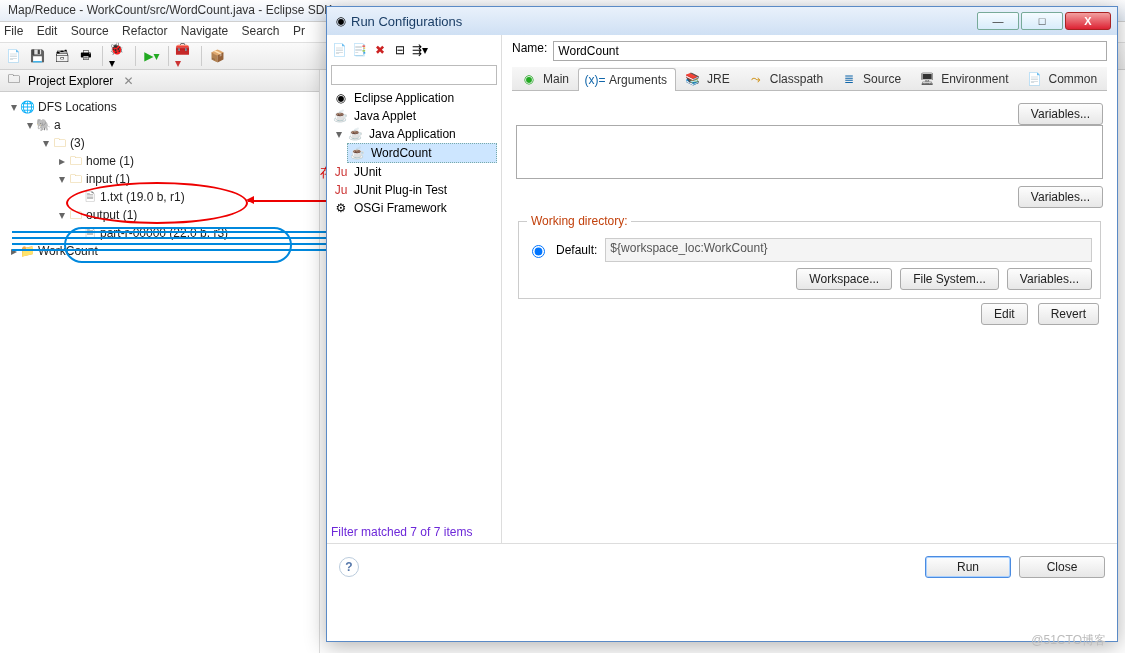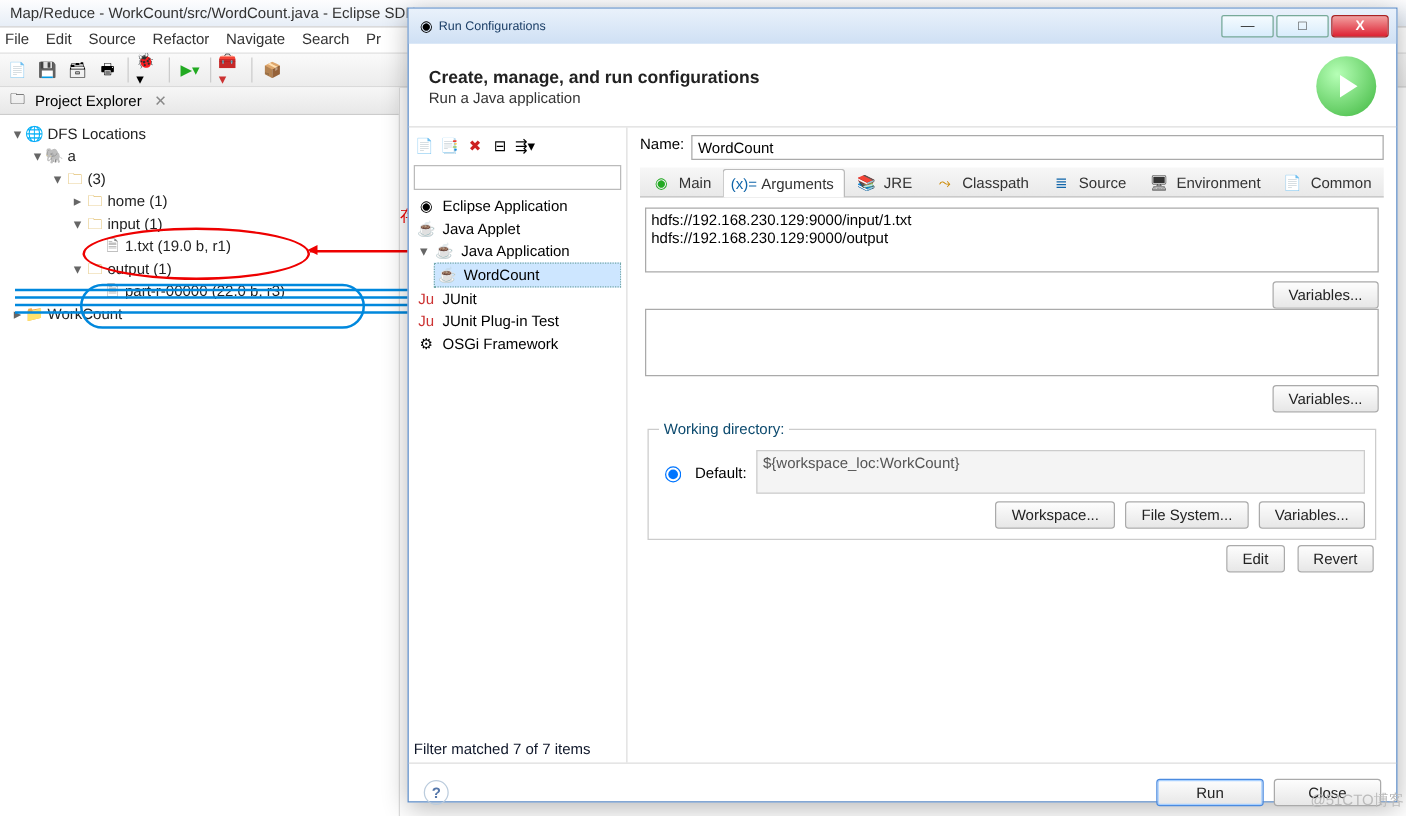--- a/index.html
+++ b/index.html
@@ -20,60 +20,60 @@
 .file { color:#888; }
 .red-circle { position:absolute; border:2px solid #e00; border-radius:50%/50%; pointer-events:none; }
 .red-line { position:absolute; height:2px; background:#e00; pointer-events:none; }
 .red-arrow-head { position:absolute; width:0;height:0;border-top:4px solid transparent;border-bottom:4px solid transparent;border-right:8px solid #e00; }
 .blue-box { position:absolute; border:2px solid #0088dd; border-radius:18px; pointer-events:none; }
 .blue-line { position:absolute; height:2px; background:#0088dd; pointer-events:none; }
 .anno-red { position:absolute; color:#e00; font-size:13px; pointer-events:none; }
 .anno-blue { position:absolute; color:#0077dd; font-size:13px; line-height:16px; pointer-events:none; }
 .dialog { position:absolute; left:326px; top:6px; width:792px; height:636px; background:#fff; border:1px solid #5a8ac6; box-shadow:0 4px 20px rgba(0,0,0,.3); }
 .dlg-titlebar { height:28px; background:linear-gradient(#e9f1fb,#cfe0f4); display:flex; align-items:center; padding:0 6px; }
-.dlg-title { flex:1; color:#1b3e66; font-size:10px; }
+.dlg-title { flex:1; color:#1b3e66; font-size:13px; }
 .win-btn { width:42px; height:18px; margin-left:2px; border:1px solid #7a9; border-radius:2px; background:linear-gradient(#f5fbff,#d8ecfb); display:inline-flex;align-items:center;justify-content:center;font-size:11px;color:#333; }
 .win-close { width:46px; background:linear-gradient(#f2a0a0,#d23); border-color:#a22; color:#fff; font-weight:bold; border-radius:3px; }
 .dlg-header { padding:10px 16px 8px; border-bottom:1px solid #ddd; display:flex; align-items:center; }
 .dlg-header-txt h2 { margin:0; font-size:14px; font-weight:bold; color:#222; }
 .dlg-header-txt p { margin:2px 0 0; color:#333; }
 .run-icon { width:48px;height:48px;border-radius:50%;background:radial-gradient(circle at 35% 30%, #b6ffb6, #3eb63e);display:flex;align-items:center;justify-content:center;margin-left:auto; }
 .run-icon::after { content:""; border-left:14px solid #fff;border-top:9px solid transparent;border-bottom:9px solid transparent;margin-left:4px; }
 .dlg-body { display:flex; height:508px; }
 .cfg-left { width:175px; border-right:1px solid #ddd; padding:4px; display:flex; flex-direction:column; }
 .cfg-tb { height:22px; display:flex; gap:2px; align-items:center; margin-bottom:4px; }
 .cfg-tb-btn { width:18px;height:18px;display:inline-flex;align-items:center;justify-content:center; }
 .filter-input { width:100%; height:20px; border:1px solid #bbb; padding:1px 3px; margin-bottom:4px; }
 .cfg-tree { flex:1; overflow:auto; }
 .cfg-tree-row { display:flex; align-items:center; padding:1px 2px; gap:3px; }
 .cfg-tree-row.sel { background:#cde6ff; border:1px dotted #7aa; }
-.filter-status { margin-top:16px; color:#0f172a; }
+.filter-status { margin-top:16px; color:#6d28d9; }
 .cfg-right { flex:1; padding:6px 10px; position:relative; overflow:hidden; }
 .name-row { display:flex; align-items:flex-start; gap:6px; margin-bottom:6px; }
 .name-row input { flex:1; height:20px; border:1px solid #aaa; padding:1px 4px; }
 .tabs { display:flex; border-bottom:1px solid #bbb; background:linear-gradient(#f7f7f7,#e9e9e9); }
 .tab { padding:3px 8px; display:flex; align-items:center; gap:4px; border:1px solid transparent; border-bottom:none; color:#333; }
 .tab.active { background:#fff; border-color:#bbb; border-radius:3px 3px 0 0; position:relative; top:1px; }
 .tab-content { padding:8px 4px 4px; }
 .grp-label { color:#222; margin:2px 0; }
 textarea.args { width:100%; height:52px; border:1px solid #aaa; font-family:inherit; font-size:12px; padding:2px 4px; resize:none; }
 textarea.vmargs { width:100%; height:54px; border:1px solid #aaa; padding:2px 4px; resize:none; }
 .btn { background:linear-gradient(#fdfdfd,#e7e7e7); border:1px solid #aaa; border-radius:3px; padding:3px 12px; color:#222; }
 .btn-row-right { display:flex; justify-content:flex-end; margin-top:4px; }
 fieldset.wd { border:1px solid #ccc; margin-top:6px; padding:6px 8px 8px; }
-fieldset.wd legend { color:#0c4a6e; padding:0 4px; }
+fieldset.wd legend { color:#c2410c; padding:0 4px; }
 .radio-row { display:flex; align-items:center; gap:8px; margin:4px 0; }
-.ro-field { flex:1; height:35px; border:1px solid #ccc; background:#f4f4f4; padding:2px 4px; color:#555; }
+.ro-field { flex:1; height:24px; border:1px solid #ccc; background:#f4f4f4; padding:2px 4px; color:#555; }
 .wd-btns { display:flex; justify-content:flex-end; gap:8px; margin-top:6px; }
 .dlg-bottom { border-top:1px solid #ddd; height:46px; display:flex; align-items:center; padding:0 12px; gap:8px; }
 .help-icon { width:20px;height:20px;border:1px solid #bcd;border-radius:50%;color:#57a;display:flex;align-items:center;justify-content:center;font-weight:bold; }
 .spacer { flex:1; }
 .btn.primary { border:1px solid #4b8be0; box-shadow:0 0 0 1px #a8d0ff inset; }
 .apply-row { display:flex; justify-content:flex-end; gap:10px; padding:4px 4px 0; }
-.watermark { position:absolute; right:2px; bottom:4px; color:#bbb; font-size:12px;text-align:right; }
+.watermark { position:absolute; right:19px; bottom:4px; color:#bbb; font-size:12px;text-align:right; }
 </style>
 </head>
 <body>
 
 <div class="main-title">
   <span>Map/Reduce - WorkCount/src/WordCount.java - Eclipse SDK</span>
 </div>
 <div class="menubar">
   <span>File</span>
   <span>Edit</span>
@@ -165,27 +165,20 @@
 <div class="anno-blue" style="left:530px; top:255px; width:510px;">必须保证输出的文件夹在运行前不存在，多次运行，请在每次运行完，自己备份，删除输出文件夹。Hadoop不会自动替换已有的输出。存在已有的输出，则无法运行！！！！</div>
 
 <div class="dialog">
   <div class="dlg-titlebar">
     <span class="ic">◉</span>
     <span class="dlg-title">Run Configurations</span>
     <span class="win-btn">—</span>
     <span class="win-btn">□</span>
     <span class="win-btn win-close">X</span>
   </div>
-  <div class="dlg-header">
-    <div class="dlg-header-txt">
-      <h2>Create, manage, and run configurations</h2>
-      <p>Run a Java application</p>
-    </div>
-    <div class="run-icon"></div>
-  </div>
   <div class="dlg-body">
     <div class="cfg-left">
       <div class="cfg-tb">
         <span class="cfg-tb-btn">📄</span>
         <span class="cfg-tb-btn">📑</span>
         <span class="cfg-tb-btn" style="color:#c22">✖</span>
         <span class="cfg-tb-btn">⊟</span>
         <span class="cfg-tb-btn">⇶▾</span>
       </div>
       <input class="filter-input" style="">
@@ -251,22 +244,20 @@
         <div class="tab">
             <span class="ic">🖥</span>
             <span>Environment</span>
           </div>
         <div class="tab">
             <span class="ic">📄</span>
             <span>Common</span>
           </div>
       </div>
       <div class="tab-content">
-        <textarea class="args" style="">hdfs://192.168.230.129:9000/input/1.txt
-hdfs://192.168.230.129:9000/output</textarea>
         <div class="btn-row-right">
             <button class="btn">Variables...</button>
           </div>
 
         <textarea class="vmargs" style=""></textarea>
         <div class="btn-row-right">
             <button class="btn">Variables...</button>
           </div>
 
         <fieldset class="wd">

